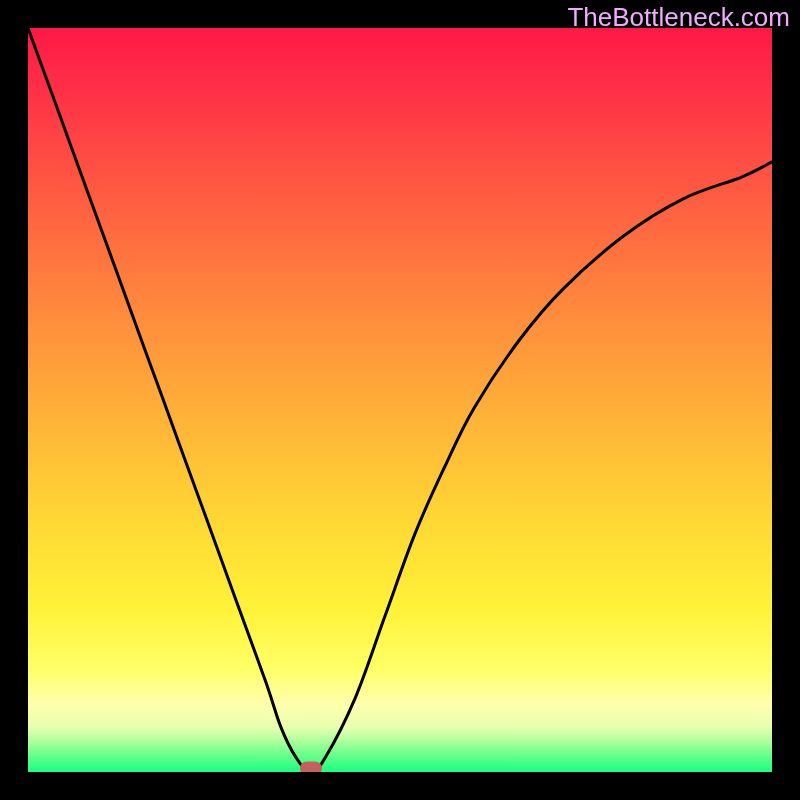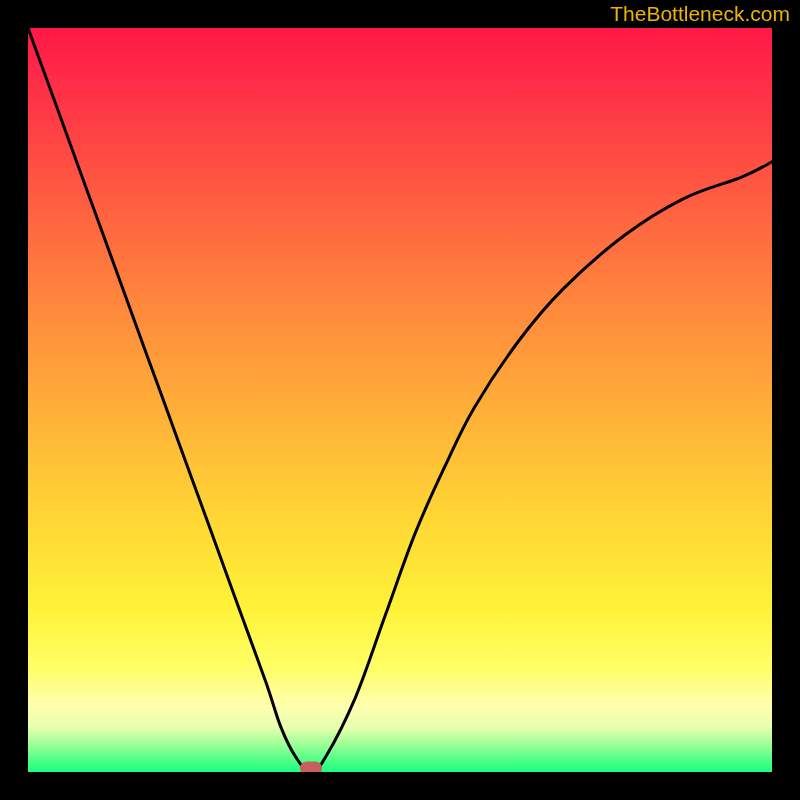--- a/index.html
+++ b/index.html
@@ -16,22 +16,22 @@
     top: 0;
     left: 0;
     width: 800px;
     height: 800px;
     background: #000;
   }
   .watermark {
     position: absolute;
     top: 2px;
     right: 10px;
-    color: #eab308;
-    font-size: 21px;
+    color: #f0abfc;
+    font-size: 26px;
     font-weight: 500;
     letter-spacing: 0px;
     z-index: 50;
   }
   .plot-area {
     position: absolute;
     left: 28px;
     top: 28px;
     width: 744px;
     height: 744px;

